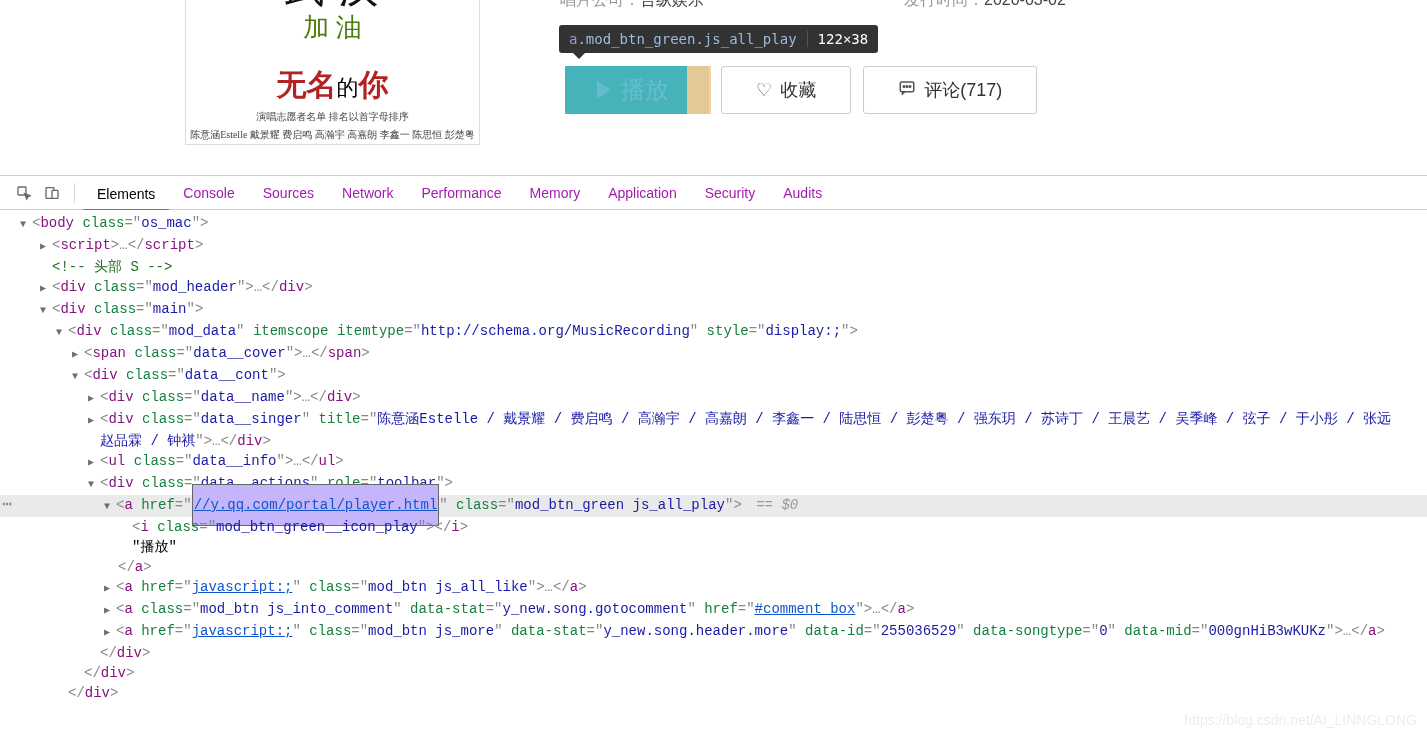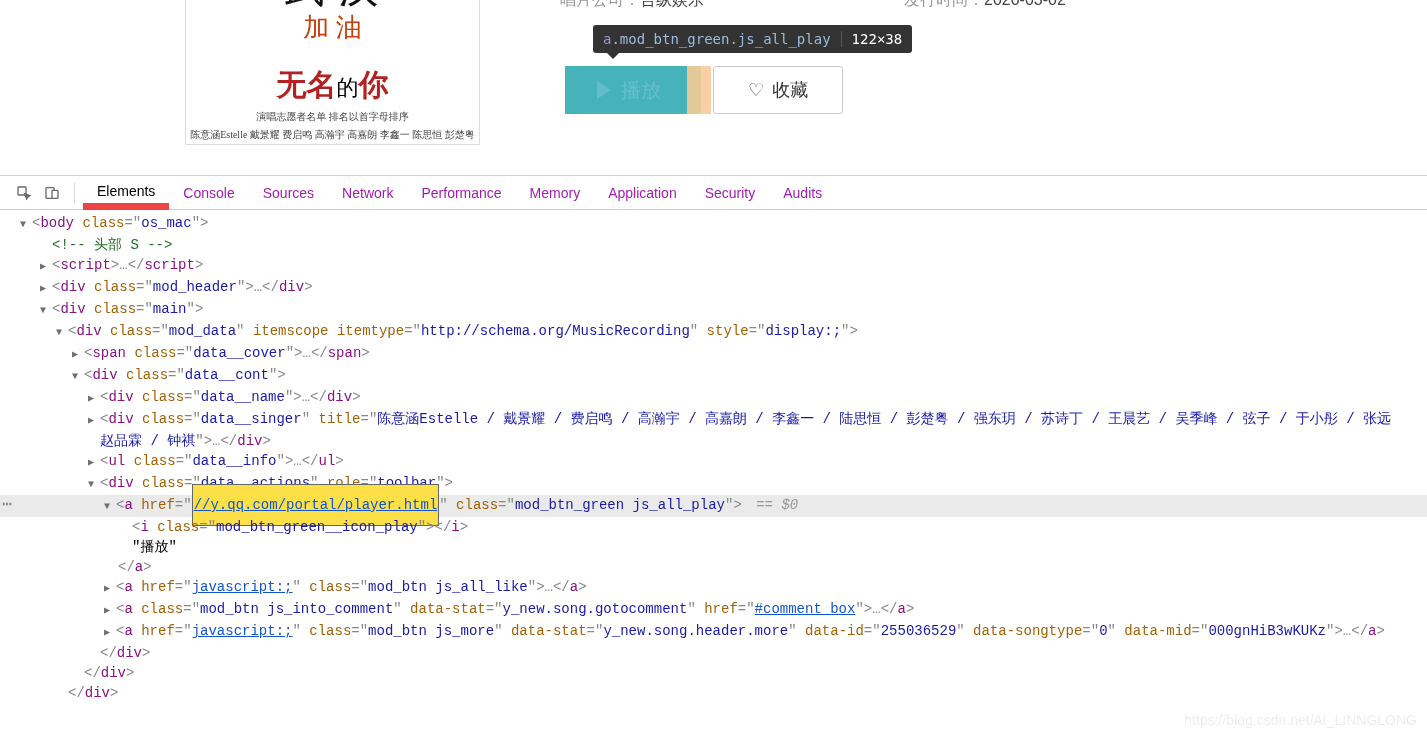--- a/index.html
+++ b/index.html
@@ -6,32 +6,32 @@
   body { font-family: "Microsoft YaHei", "PingFang SC", sans-serif; font-size: 14px; color: #333; background: #fff; width: 1427px; height: 732px; overflow: hidden; }
   
   
   .page-top { position: relative; height: 175px; }
   .album-cover {
     position: absolute; left: 185px; top: -50px; width: 295px; height: 195px;
     border: 1px solid #ddd; background: #fff; overflow: hidden; text-align: center;
   }
   .album-art { padding-top: 10px; font-family: "STKaiti","KaiTi",serif; }
   .album-art .fig { font-size: 40px; color: #111; letter-spacing: 2px; }
-  .album-art .fig2 { font-size: 26px; color: #c2410c; margin-top: -6px; }
+  .album-art .fig2 { font-size: 26px; color: #4d7c0f; margin-top: -6px; }
   .album-art .title-red { color: #b22222; font-size: 30px; font-weight: 700; margin-top: 20px; }
   .album-art .title-red .thin { color: #000; font-weight: 400; font-size: 22px; }
   .album-art .tiny { font-size: 10px; color: #444; margin-top: 4px; line-height: 1.4; }
   
   .info-area { position: absolute; left: 560px; top: -10px; right: 20px; }
   .info-row { color: #444; font-size: 16px; display: flex; gap: 200px; }
   .info-row span.gray { color: #999; }
   
   
   .inspect-tip {
-    position: absolute; left: 593px; top: 25px; background: #333; color: #fff;
+    position: absolute; left: 559px; top: 25px; background: #333; color: #fff;
     font-family: Consolas, monospace; font-size: 14px; border-radius: 3px;
     display: flex; align-items: center; height: 28px;
   }
   .inspect-tip .sel { padding: 0 10px; }
   .inspect-tip .tagn { color: #a693d6; }
   .inspect-tip .cls  { color: #9bbbdc; }
   .inspect-tip .dim  { border-left: 1px solid #555; padding: 0 10px; color: #fff; }
   .inspect-tip::after {
     content: ""; position: absolute; left: 14px; bottom: -6px;
     border: 6px solid transparent; border-top-color: #333; border-bottom: 0;
@@ -42,21 +42,21 @@
   .btn {
     height: 48px; display: inline-flex; align-items: center; justify-content: center;
     border: 1px solid #ccc; border-radius: 3px; padding: 0 34px; font-size: 18px; color: #333;
     background: #fff; cursor: pointer; gap: 8px;
   }
   .btn-play-wrap {
     position: relative; display: inline-flex;
   }
   .btn-play {
     height: 48px; display: inline-flex; align-items: center; justify-content: center;
-    border: none; border-radius: 2px; padding: 0 40px 0 32px; font-size: 20px; color: #fff;
+    border: none; border-radius: 2px; padding: 0 40px 0 32px; font-size: 24px; color: #fff;
     cursor: pointer; gap: 10px; background: #2bb673;
   }
   .hl-main {
     position: absolute; left: 0; top: 0; height: 48px; width: 122px;
     background: #4bb1c7; opacity: 0.85; pointer-events: none;
   }
   .hl-margin-r {
     position: absolute; left: 122px; top: 0; height: 48px; width: 24px;
     background: #f8cb9c; opacity: 0.9; pointer-events: none;
   }
@@ -75,44 +75,44 @@
   .dt-ic {
     width: 28px; height: 28px; display: flex; align-items: center; justify-content: center;
     color: #6a6a6a; cursor: pointer;
   }
   .dt-ic svg { width: 16px; height: 16px; }
   .dt-sep { width: 1px; height: 20px; background: #d9d9d9; margin: 0 8px; }
   .dt-tab {
     padding: 0 14px; height: 34px; display: flex; align-items: center; color: #a21caf;
     cursor: pointer; font-size: 14px;
   }
-  .dt-tab.active { color: #000; border-bottom: 7px solid #ef4444; padding-top: 3px; }
+  .dt-tab.active { color: #000; border-bottom: 1px solid #ef4444; padding-top: 3px; }
   
   
   .dom-tree {
     font-family: Consolas, "Courier New", monospace; font-size: 14px; color: #222;
     padding: 3px 0 6px 0; line-height: 20px; white-space: nowrap; overflow: hidden;
   }
   .row { position: relative; }
   .ind { display: inline-block; }
   .arrow { color: #6e6e6e; display: inline-block; width: 12px; cursor: pointer; user-select: none; }
   .arrow.r::before { content: "▶"; font-size: 10px; }
   .arrow.d::before { content: "▼"; font-size: 10px; }
   .pun { color: #888; }
   .tag { color: #881280; }
-  .attrn { color: #a16207; }
+  .attrn { color: #15803d; }
   .attrv { color: #1a1aa6; }
   .comment { color: #236e25; }
   .txtnode { color: #000; }
   .link { color: #1155cc; text-decoration: underline; cursor: pointer; }
   .selrow { background: #eaeaea; }
   .gutter-dots {
     position: absolute; left: 2px; color: #888; font-size: 16px; letter-spacing: 1px;
   }
-  .boxed { border: 1px solid #666; padding: 12px 1px; background: #fde047; }
+  .boxed { border: 1px solid #666; padding: 12px 1px; background: #c4b5fd; }
   .eq0 { color: #999; font-style: italic; padding-left: 6px; }
   
   .watermark {
     position: fixed; right: 10px; bottom: 4px; color: rgba(0,0,0,0.08);
     font-family: Arial, sans-serif; font-size: 14px; pointer-events: none;
   }
 </style>
 </head>
 <body>
 
@@ -150,20 +150,32 @@
         <span class="play-tri"></span>
         <span>播放</span>
       </button>
       <div class="hl-main"></div>
       <div class="hl-margin-r"></div>
     </div>
     <button class="btn">
       <span class="ic">♡</span>
       <span>收藏</span>
     </button>
+    <button class="btn">
+      <span class="ic">
+        <svg viewBox="0 0 24 24" width="18" height="18" fill="none" stroke="#555" stroke-width="2">
+            <rect x="3" y="4" width="18" height="13" rx="2"></rect>
+            <path d="M9 17l-3 3v-3"></path>
+            <circle cx="8" cy="10" r="1" fill="#555"></circle>
+            <circle cx="12" cy="10" r="1" fill="#555"></circle>
+            <circle cx="16" cy="10" r="1" fill="#555"></circle>
+          </svg>
+      </span>
+      <span><span>评论(</span><span>717</span><span>)</span></span>
+    </button>
   </div>
 </div>
 
 <div class="devtools">
   <div class="dt-tabs">
     <div class="dt-ic">
       <svg viewBox="0 0 24 24" fill="none" stroke="#6a6a6a" stroke-width="2">
           <rect x="3" y="3" width="12" height="12" rx="1"></rect>
           <path d="M13 13l8 3-3 2-2 3-3-8z" fill="#6a6a6a"></path>
         </svg>
@@ -183,22 +195,22 @@
     <div class="dt-tab">Memory</div>
     <div class="dt-tab">Application</div>
     <div class="dt-tab">Security</div>
     <div class="dt-tab">Audits</div>
   </div>
 
   <div class="dom-tree">
 
 
     <div class="row"><span class="ind" style="width:20px"></span><span class="arrow d"></span><span class="pun">&lt;</span><span class="tag">body</span><span> </span><span class="attrn">class</span><span class="pun">="</span><span class="attrv">os_mac</span><span class="pun">"</span><span class="pun">&gt;</span></div>
+    <div class="row"><span class="ind" style="width:40px"></span><span class="arrow r"></span><span class="pun">&lt;</span><span class="tag">script</span><span class="pun">&gt;</span><span class="pun">…</span><span class="pun">&lt;/</span><span class="tag">script</span><span class="pun">&gt;</span></div>
     <div class="row"><span class="ind" style="width:52px"></span><span class="comment">&lt;!-- 头部 S --&gt;</span></div>
-    <div class="row"><span class="ind" style="width:40px"></span><span class="arrow r"></span><span class="pun">&lt;</span><span class="tag">script</span><span class="pun">&gt;</span><span class="pun">…</span><span class="pun">&lt;/</span><span class="tag">script</span><span class="pun">&gt;</span></div>
     <div class="row"><span class="ind" style="width:40px"></span><span class="arrow r"></span><span class="pun">&lt;</span><span class="tag">div</span> <span class="attrn">class</span><span class="pun">="</span><span class="attrv">mod_header</span><span class="pun">"</span><span class="pun">&gt;</span><span class="pun">…</span><span class="pun">&lt;/</span><span class="tag">div</span><span class="pun">&gt;</span></div>
     <div class="row"><span class="ind" style="width:40px"></span><span class="arrow d"></span><span class="pun">&lt;</span><span class="tag">div</span> <span class="attrn">class</span><span class="pun">="</span><span class="attrv">main</span><span class="pun">"</span><span class="pun">&gt;</span></div>
     <div class="row"><span class="ind" style="width:56px"></span><span class="arrow d"></span><span class="pun">&lt;</span><span class="tag">div</span> <span class="attrn">class</span><span class="pun">="</span><span class="attrv">mod_data</span><span class="pun">"</span><span> </span><span class="attrn">itemscope</span><span> </span><span class="attrn">itemtype</span><span class="pun">="</span><span class="attrv">http://schema.org/MusicRecording</span><span class="pun">"</span><span> </span><span class="attrn">style</span><span class="pun">="</span><span class="attrv">display:;</span><span class="pun">"</span><span class="pun">&gt;</span></div>
     <div class="row"><span class="ind" style="width:72px"></span><span class="arrow r"></span><span class="pun">&lt;</span><span class="tag">span</span> <span class="attrn">class</span><span class="pun">="</span><span class="attrv">data__cover</span><span class="pun">"</span><span class="pun">&gt;</span><span class="pun">…</span><span class="pun">&lt;/</span><span class="tag">span</span><span class="pun">&gt;</span></div>
     <div class="row"><span class="ind" style="width:72px"></span><span class="arrow d"></span><span class="pun">&lt;</span><span class="tag">div</span> <span class="attrn">class</span><span class="pun">="</span><span class="attrv">data__cont</span><span class="pun">"</span><span class="pun">&gt;</span></div>
     <div class="row"><span class="ind" style="width:88px"></span><span class="arrow r"></span><span class="pun">&lt;</span><span class="tag">div</span> <span class="attrn">class</span><span class="pun">="</span><span class="attrv">data__name</span><span class="pun">"</span><span class="pun">&gt;</span><span class="pun">…</span><span class="pun">&lt;/</span><span class="tag">div</span><span class="pun">&gt;</span></div>
     <div class="row"><span class="ind" style="width:88px"></span><span class="arrow r"></span><span class="pun">&lt;</span><span class="tag">div</span> <span class="attrn">class</span><span class="pun">="</span><span class="attrv">data__singer</span><span class="pun">"</span><span> </span><span class="attrn">title</span><span class="pun">="</span><span class="attrv">陈意涵Estelle / 戴景耀 / 费启鸣 / 高瀚宇 / 高嘉朗 / 李鑫一 / 陆思恒 / 彭楚粤 / 强东玥 / 苏诗丁 / 王晨艺 / 吴季峰 / 弦子 / 于小彤 / 张远 </span></div>
     <div class="row"><span class="ind" style="width:100px"></span><span class="attrv">赵品霖 / 钟祺</span><span class="pun">"</span><span class="pun">&gt;</span><span class="pun">…</span><span class="pun">&lt;/</span><span class="tag">div</span><span class="pun">&gt;</span></div>
     <div class="row"><span class="ind" style="width:88px"></span><span class="arrow r"></span><span class="pun">&lt;</span><span class="tag">ul</span> <span class="attrn">class</span><span class="pun">="</span><span class="attrv">data__info</span><span class="pun">"</span><span class="pun">&gt;</span><span class="pun">…</span><span class="pun">&lt;/</span><span class="tag">ul</span><span class="pun">&gt;</span></div>
     <div class="row"><span class="ind" style="width:88px"></span><span class="arrow d"></span><span class="pun">&lt;</span><span class="tag">div</span> <span class="attrn">class</span><span class="pun">="</span><span class="attrv">data__actions</span><span class="pun">"</span><span> </span><span class="attrn">role</span><span class="pun">="</span><span class="attrv">toolbar</span><span class="pun">"</span><span class="pun">&gt;</span></div>

